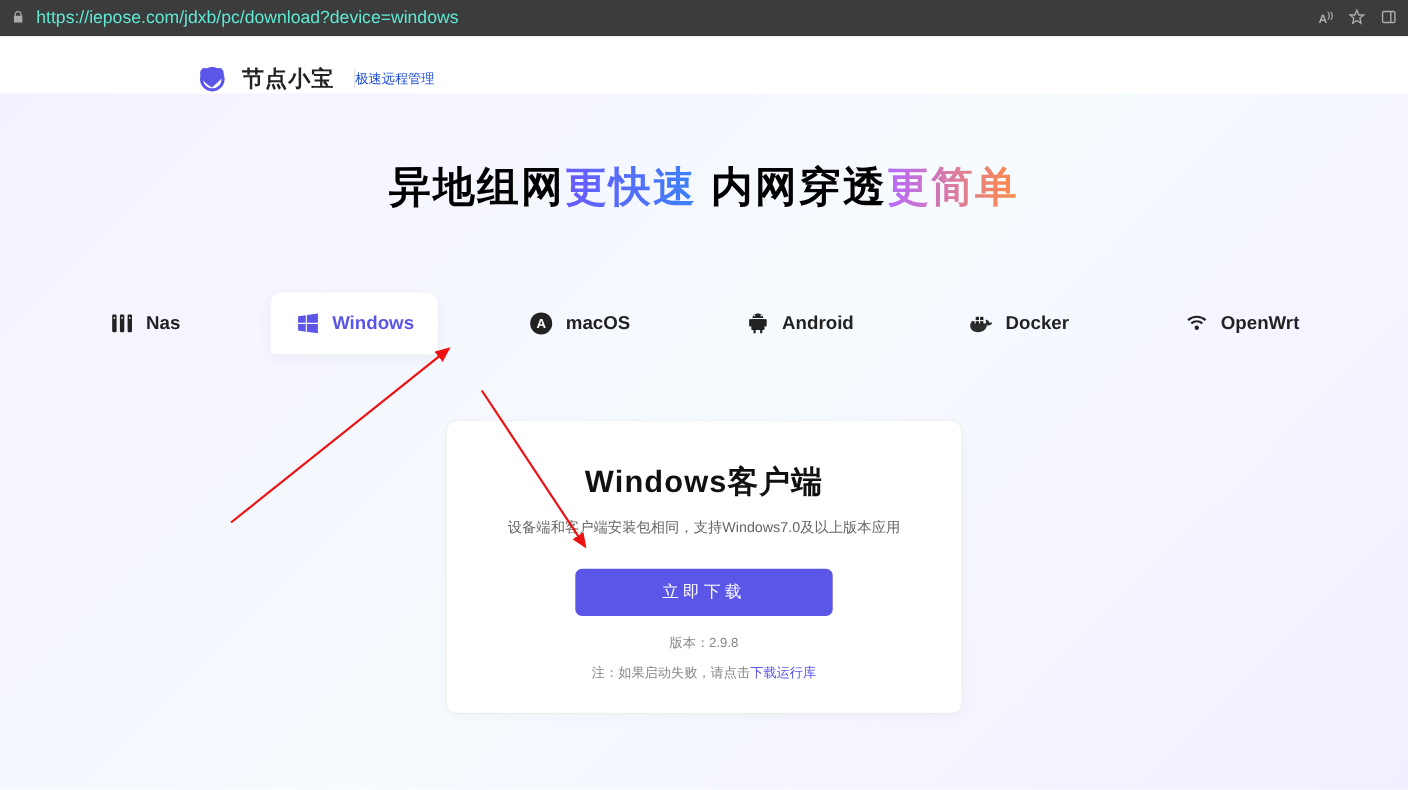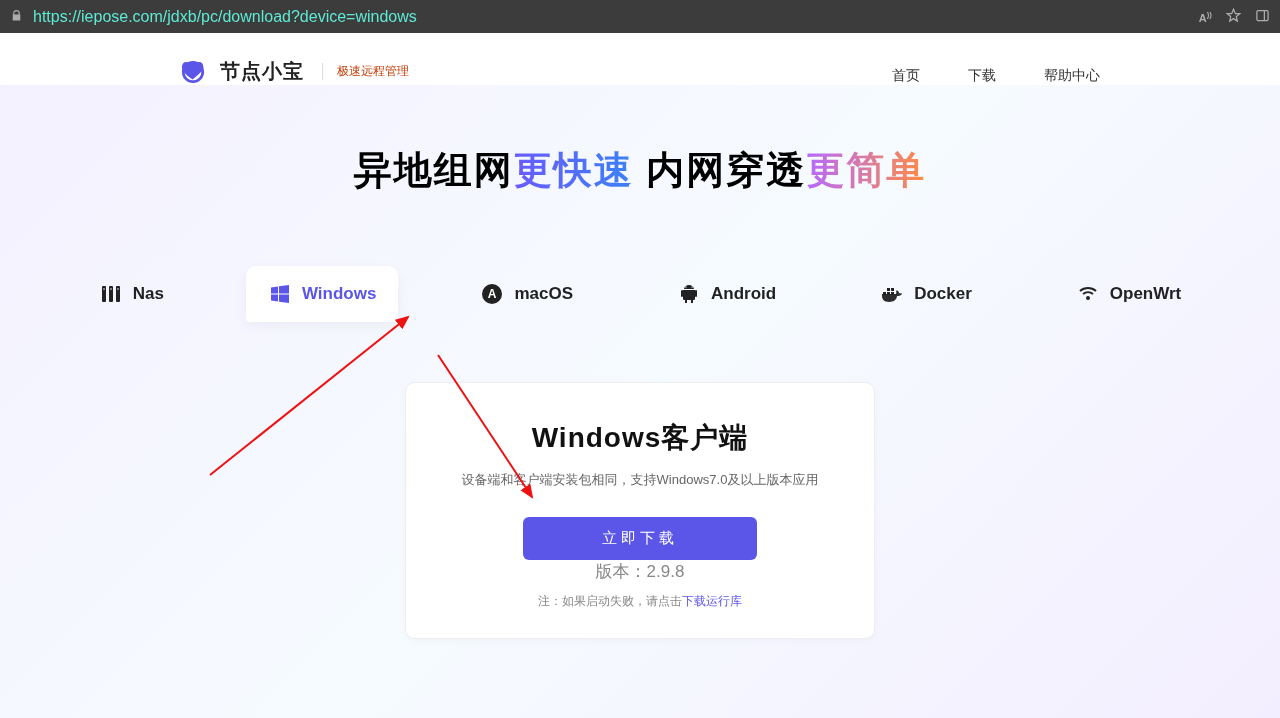--- a/index.html
+++ b/index.html
@@ -10,21 +10,21 @@
   .lock-icon { margin-right:10px; opacity:.8; }
   .url { flex:1; color:#5eead4; font-size:16px; }
   .br-right { display:flex; align-items:center; gap:14px; }
   .br-ico { opacity:.8; font-size:14px; }
 
   
   .site-header { height:52px; background:#fff; display:flex; align-items:flex-end; padding:0 180px 0 180px; justify-content:space-between;}
   .logo-block { display:flex; align-items:center; gap:14px; }
   .logo-mark { width:26px; height:26px; }
   .logo-text { font-size:20px; font-weight:700; color:#222; letter-spacing:1px;}
-  .logo-sub  { font-size:12px; color:#c2410c; border-left:1px solid #ddd; padding-left:14px; margin-left:4px;}
+  .logo-sub  { font-size:12px; color:#1d4ed8; border-left:1px solid #ddd; margin-left:4px;}
   .nav { display:flex; gap:48px; font-size:14px; color:#333; }
   .nav a { color:#333; text-decoration:none; cursor:pointer;}
 
   
   .hero-wrap { position:relative; height:633px; background:linear-gradient(135deg,#f4f1ff 0%,#f6fbff 50%,#f3eeff 100%); }
   .headline { text-align:center; padding-top:60px; font-size:38px; font-weight:900; letter-spacing:2px; }
   .headline .accent1 { background:linear-gradient(90deg,#6a5bff,#3b82f6); -webkit-background-clip:text; color:transparent; }
   .headline .accent2 { background:linear-gradient(90deg,#b56aff,#ff8c42); -webkit-background-clip:text; color:transparent; }
 
   
@@ -32,21 +32,21 @@
   .tab { display:flex; align-items:center; gap:10px; font-size:17px; font-weight:600; color:#222; padding:16px 22px; border-radius:10px 10px 4px 4px; cursor:pointer; }
   .tab.active { background:#fff; color:#5b56e8; box-shadow:0 4px 14px rgba(0,0,0,.05); }
   .tab .ticon { width:24px; height:24px; display:flex; align-items:center; justify-content:center; }
   .tab.active .ticon svg { fill:#5b56e8; }
 
   
   .card { width:470px; margin:60px auto 0; background:#fff; border:1px solid #eee; border-radius:10px; padding:36px 39px 28px; text-align:center; box-shadow:0 2px 10px rgba(0,0,0,.03); position:relative; z-index:2;}
   .card h2 { font-size:28px; font-weight:800; color:#111; letter-spacing:1px;}
   .card .desc { font-size:13px; color:#666; margin-top:14px; }
   .dl-btn { display:block; width:234px; margin:28px auto 0; background:#5b56e8; color:#fff; border:none; border-radius:6px; padding:12px 0; font-size:15px; letter-spacing:4px; cursor:pointer;}
-  .ver { font-size:17px; color:#888; }
+  .ver { font-size:12px; color:#888; margin-top:16px; }
   .note { font-size:12px; color:#888; margin-top:10px; }
   .note a { color:#5b56e8; text-decoration:none; cursor:pointer;}
 
   
   .arrows { position:absolute; left:0; top:0; pointer-events:none; z-index:3;}
 </style>
 </head>
 <body>
 
 <div class="browser-bar">
@@ -89,25 +89,20 @@
       <g stroke="#5b56e8" stroke-width="5" fill="none" stroke-linecap="round">
         <path d="M24 6c10 0 18 8 18 18"></path>
         <path d="M42 24c0 10-8 18-18 18"></path>
         <path d="M24 42C14 42 6 34 6 24"></path>
         <path d="M6 24C6 14 14 6 24 6"></path>
       </g>
       </svg>
     </span>
     <span class="logo-text">节点小宝</span>
     <span class="logo-sub">极速远程管理</span>
-  </div>
-  <div class="nav">
-    <a>首页</a>
-    <a>下载</a>
-    <a>帮助中心</a>
   </div>
 </div>
 
 <div class="hero-wrap">
   <div class="headline">
     <span>异地组网</span><span class="accent1">更快速</span><span>  内网穿透</span><span class="accent2">更简单</span>
   </div>
 
   <div class="tabs">
     <div class="tab">

